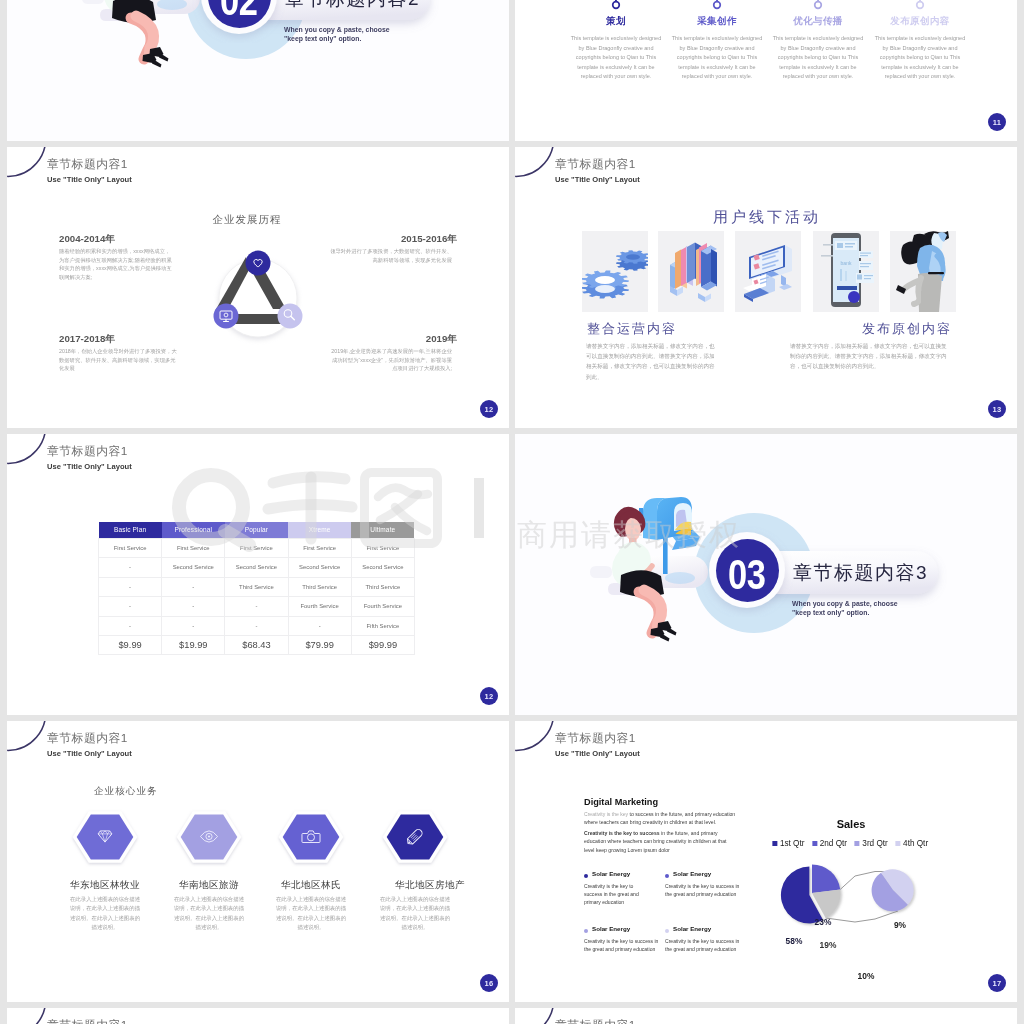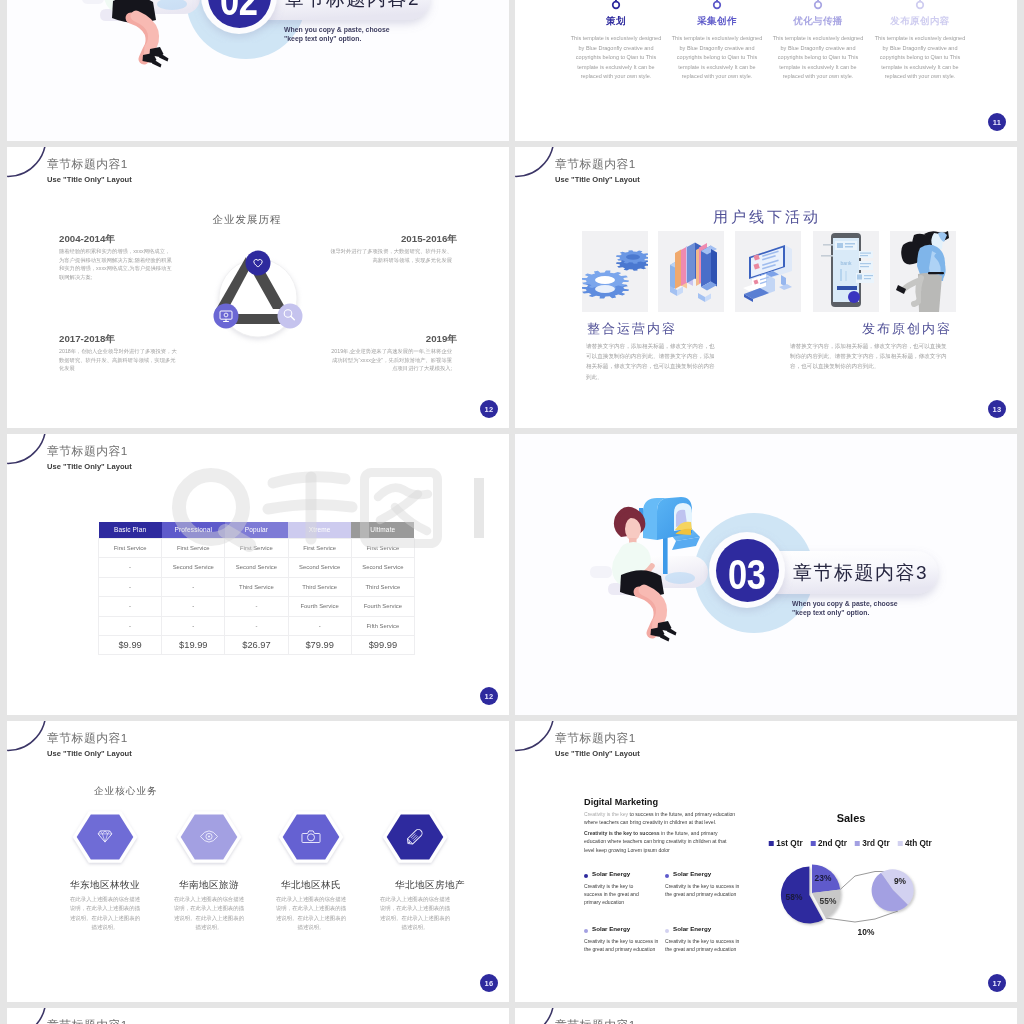--- a/index.html
+++ b/index.html
@@ -59,22 +59,22 @@
 
   .dm-title{position:absolute;font-size:9.2px;font-weight:bold;color:#151515;}
   .dm-p{position:absolute;font-size:5.1px;line-height:8.4px;color:#3c3c3c;width:152px;}
   .dm-p .g{color:#a8a8a8;}
   .dm-b-title{position:absolute;font-size:6.2px;font-weight:bold;color:#151515;}
   .dm-b-body{position:absolute;font-size:5.05px;line-height:8.1px;color:#3c3c3c;width:70px;}
   .dm-dot{position:absolute;width:4.2px;height:4.2px;border-radius:50%;}
   .ch-title{position:absolute;font-size:11px;font-weight:bold;color:#111;transform:translateX(-50%);}
   .ch-leg{position:absolute;font-size:8.2px;color:#1a1a1a;white-space:nowrap;transform:translateX(-50%);}
   .ch-leg i{width:5px;height:5px;display:inline-block;margin-right:2.5px;font-style:normal;}
-  .ch-leg em{font-style:normal;margin-right:5.5px;font-weight:bold;}
-  .ch-lab{position:absolute;font-size:8.4px;font-weight:bold;color:#333;transform:translate(-50%,-50%);}
+  .ch-leg em{font-style:normal;margin-right:5.5px;}
+  .ch-lab{position:absolute;font-size:8.4px;font-weight:bold;color:#333;transform:translate(-50%,-50%);margin-top:44px;}
 </style>
 </head>
 <body>
 
 <div class="page">
   <div class="grid">
   <div class="row">
    <div class="slide">
     <div class="cover" style="top:0;height:281px">
     <svg width="502" height="281" viewBox="0 0 502 281" style="position:absolute;left:0;top:0;">
@@ -408,21 +408,21 @@
      <tr>
       <td>-</td>
       <td>-</td>
       <td>-</td>
       <td>-</td>
       <td>Fifth Service</td>
      </tr>
      <tr class="price">
       <td>$9.99</td>
       <td>$19.99</td>
-      <td>$26.97</td>
+      <td>$68.43</td>
       <td>$79.99</td>
       <td>$99.99</td>
      </tr>
     </tbody>
           </table>
     <div class="pbadge">12</div>
    </div>
    <div class="slide">
     <div class="cover" style="top:0;height:281px">
     <svg width="502" height="281" viewBox="0 0 502 281" style="position:absolute;left:0;top:0;">
@@ -610,21 +610,21 @@
     <div class="dm-b-body" style="left:69px;top:161px;width:66px">Creativity is the key to success in the great and primary education</div>
     <div class="dm-dot" style="left:150px;top:153px;background:#5e5acb"></div>
     <div class="dm-b-title" style="left:158px;top:149px">Solar Energy</div>
     <div class="dm-b-body" style="left:150px;top:161px;width:78px">Creativity is the key to success in the great and primary education</div>
     <div class="dm-dot" style="left:69px;top:208px;background:#a3a0e2"></div>
     <div class="dm-b-title" style="left:77px;top:204px">Solar Energy</div>
     <div class="dm-b-body" style="left:69px;top:216px;width:80px">Creativity is the key to success in the great and primary education</div>
     <div class="dm-dot" style="left:150px;top:208px;background:#d2d1f0"></div>
     <div class="dm-b-title" style="left:158px;top:204px">Solar Energy</div>
     <div class="dm-b-body" style="left:150px;top:216px;width:80px">Creativity is the key to success in the great and primary education</div>
-    <div class="ch-title" style="left:336px;top:91px">Sales</div>
+    <div class="ch-title" style="left:336px;top:97px">Sales</div>
     <div class="ch-leg" style="left:338px;top:118px">
       <em><i style="background:#2e2a9e"></i><span>1st Qtr</span></em>
       <em><i style="background:#5e5acb"></i><span>2nd Qtr</span></em>
       <em><i style="background:#a3a0e2"></i><span>3rd Qtr</span></em>
       <em><i style="background:#d2d1f0"></i><span>4th Qtr</span></em>
     </div>
     <svg width="200" height="120" viewBox="230 110 200 120" style="position:absolute;left:230px;top:110px">
       <defs>
         <filter id="pieSh" x="-20%" y="-20%" width="150%" height="150%">
           <feDropShadow dx="1.5" dy="1.5" stdDeviation="1.1" flood-color="#8a8a8a" flood-opacity="0.45"></feDropShadow>
@@ -637,21 +637,21 @@
         <path d="M378.0 169.0 L392.8 183.8 A21 21 0 1 1 366.0 151.8 Z" fill="#a3a0e2"></path>
       </g>
       <g filter="url(#pieSh)">
         <path d="M297.0 172.0 L297.0 143.5 A28.5 28.5 0 0 1 325.3 168.4 Z" fill="#5e5acb"></path>
         <path d="M297.0 172.0 L325.3 168.4 A28.5 28.5 0 0 1 310.7 197.0 Z" fill="#c8c8c8"></path>
         <path d="M294.4 174.0 L308.1 199.0 A28.5 28.5 0 1 1 294.4 145.5 Z" fill="#2e2a9e"></path>
       </g>
     </svg>
     <div class="ch-lab" style="left:279px;top:176px;color:#1a1a3a">58%</div>
     <div class="ch-lab" style="left:308px;top:157px;color:#1a1a3a">23%</div>
-    <div class="ch-lab" style="left:313px;top:180px;color:#333">55%</div>
+    <div class="ch-lab" style="left:313px;top:180px;color:#333">19%</div>
     <div class="ch-lab" style="left:385px;top:160px;color:#222">9%</div>
     <div class="ch-lab" style="left:351px;top:211px;color:#222">10%</div>
     <div class="pbadge">17</div>
    </div>
   </div>
   <div class="row">
    <div class="slide">
     <div class="shead">
       <svg class="arc-svg" width="46" height="48" viewBox="0 0 46 48">
         <path d="M38 0 A37.4 37.4 0 0 1 0.8 43.4" fill="none" stroke="#3b3566" stroke-width="1.55" stroke-linecap="round"></path>
@@ -679,15 +679,16 @@
         <path d="M108 18 q34 -10 72 -4" stroke-width="11"></path>
         <path d="M103 44 q42 -8 84 -2" stroke-width="11"></path>
         <path d="M146 12 l0 62" stroke-width="11"></path>
         <rect x="199.5" y="7.5" width="73" height="71" rx="7" stroke-width="9"></rect>
         <path d="M213 32 q14 -14 26 -7 q10 7 24 4" stroke-width="8.5"></path>
         <path d="M253 29 q-18 16 -38 26" stroke-width="8.5"></path>
         <path d="M230 42 q14 16 32 24" stroke-width="8.5"></path>
       </g>
     </svg>
     <div style="position:absolute;left:474px;top:478px;width:10px;height:60px;background:rgba(203,203,203,0.47)"></div>
+    <div class="wm-text" style="position:absolute;left:517px;top:517px">商用请获取授权</div>
   </div>
 
 </div>
 
 </body></html>

